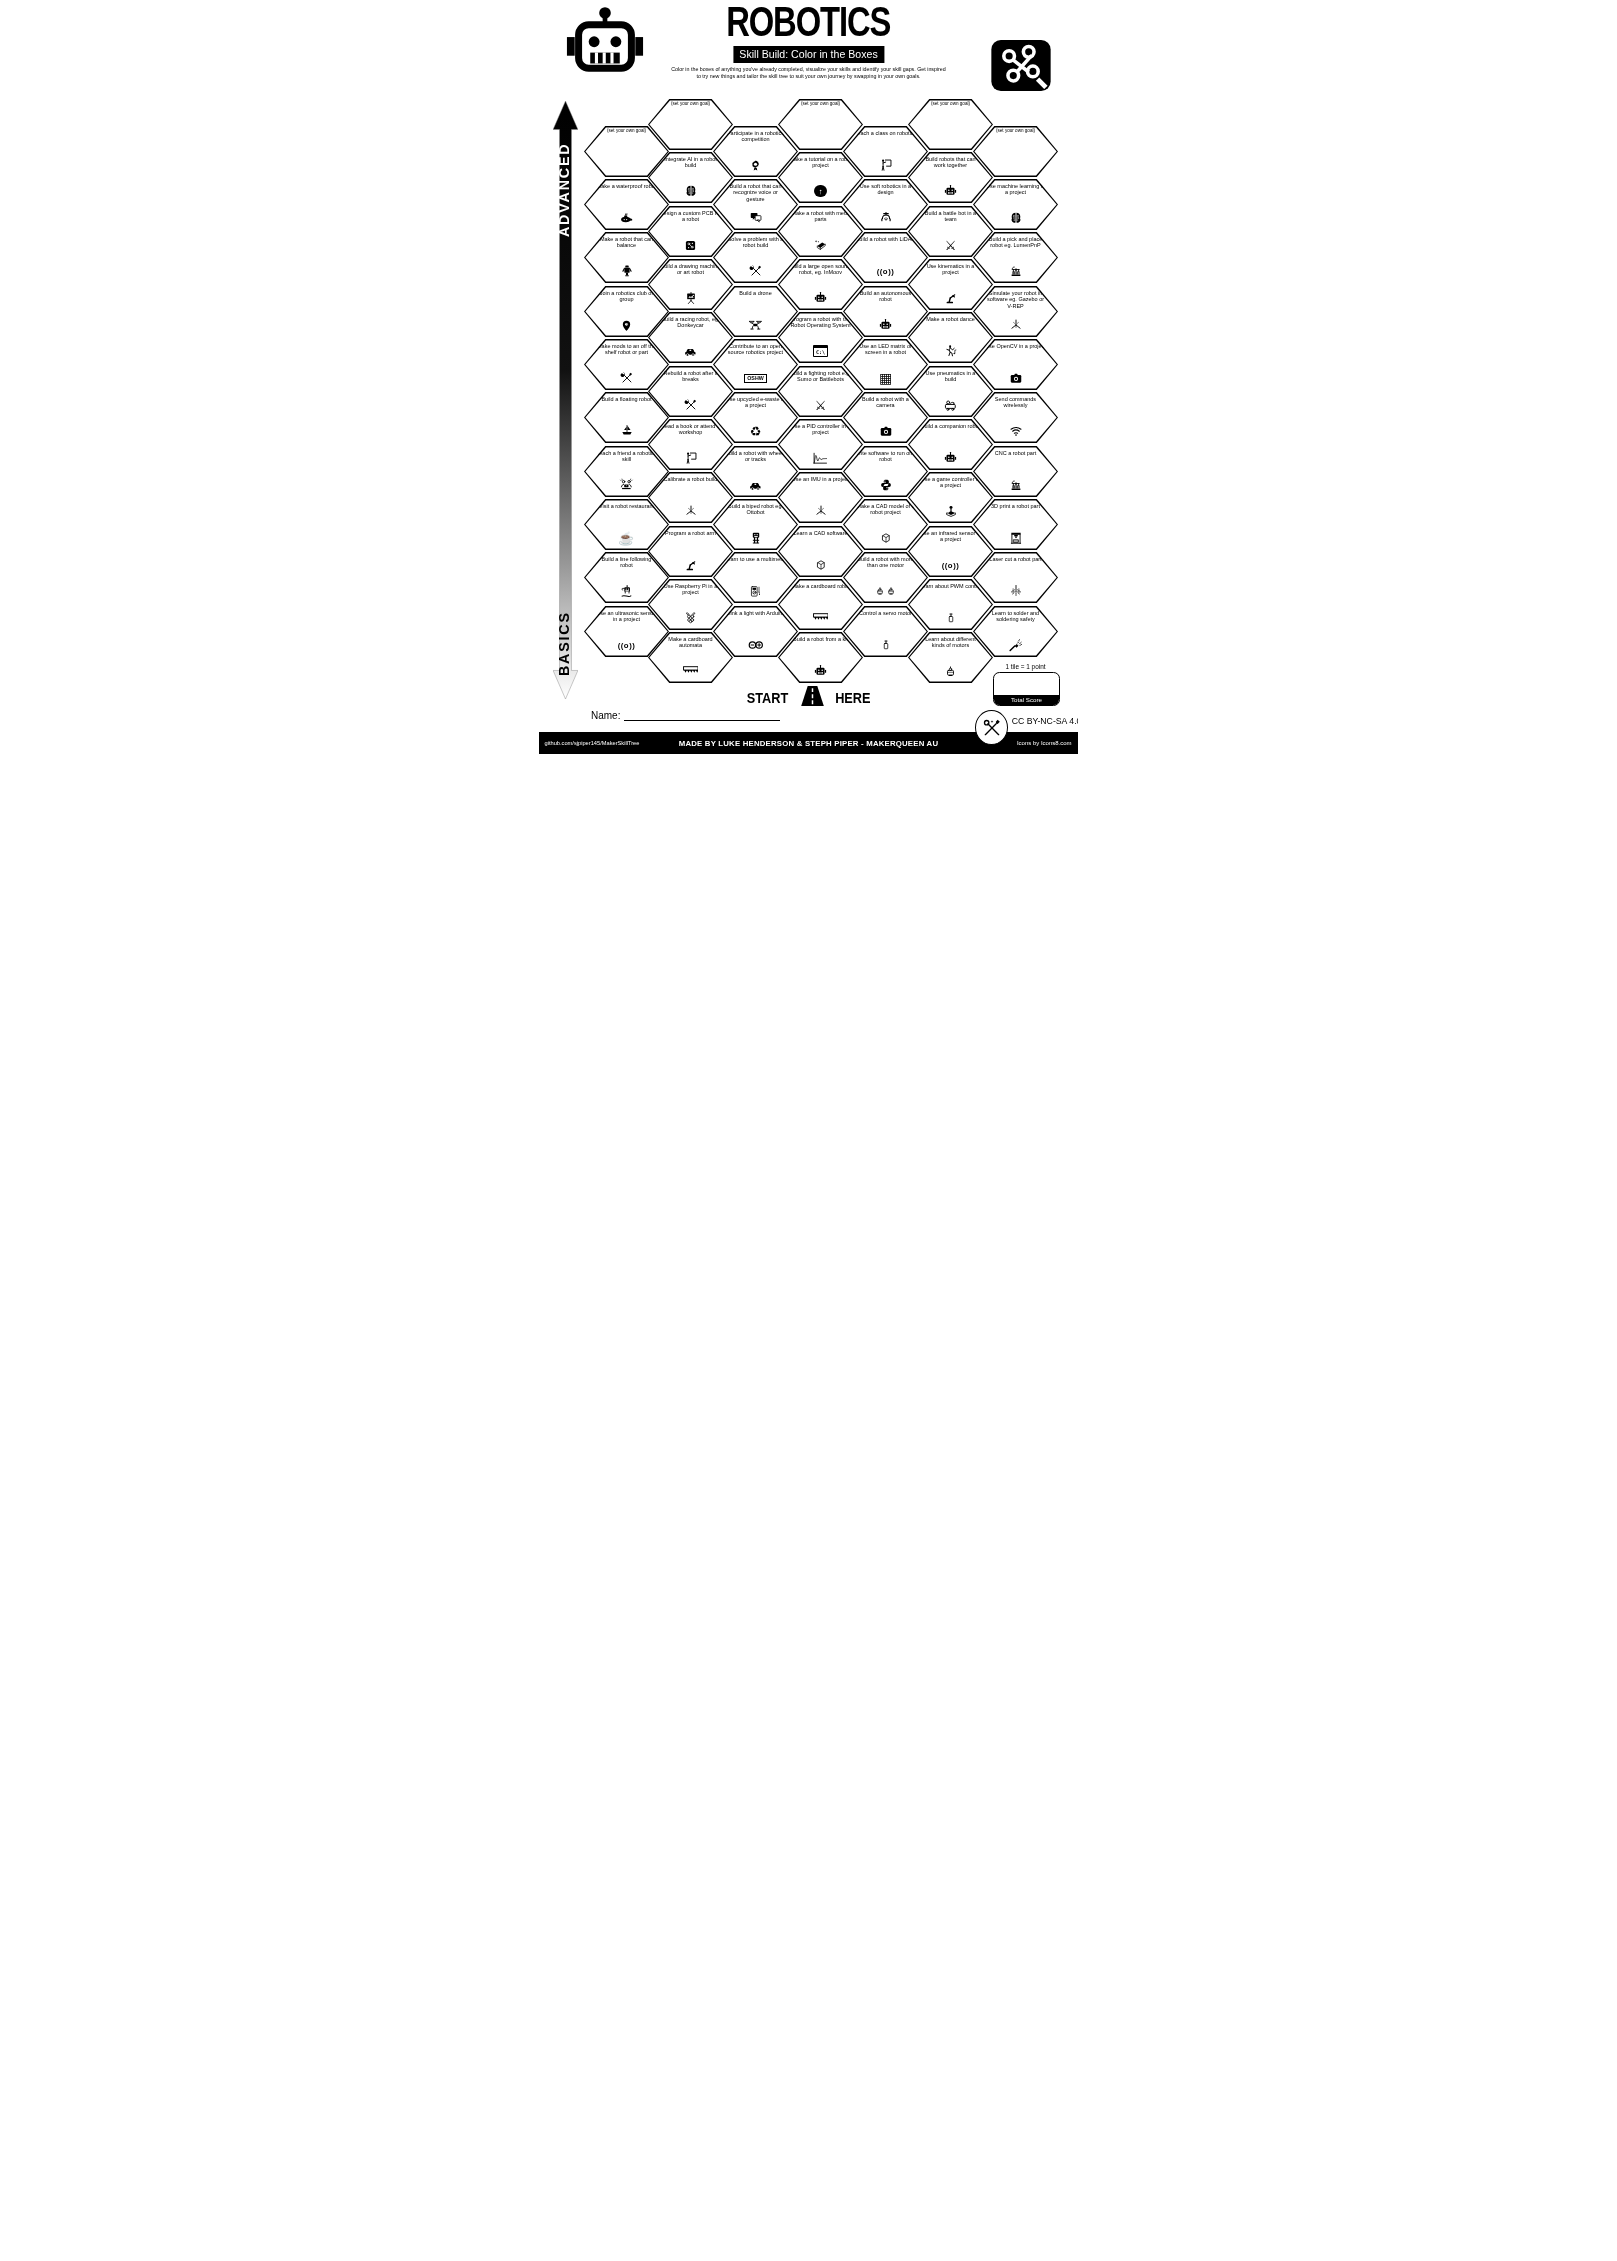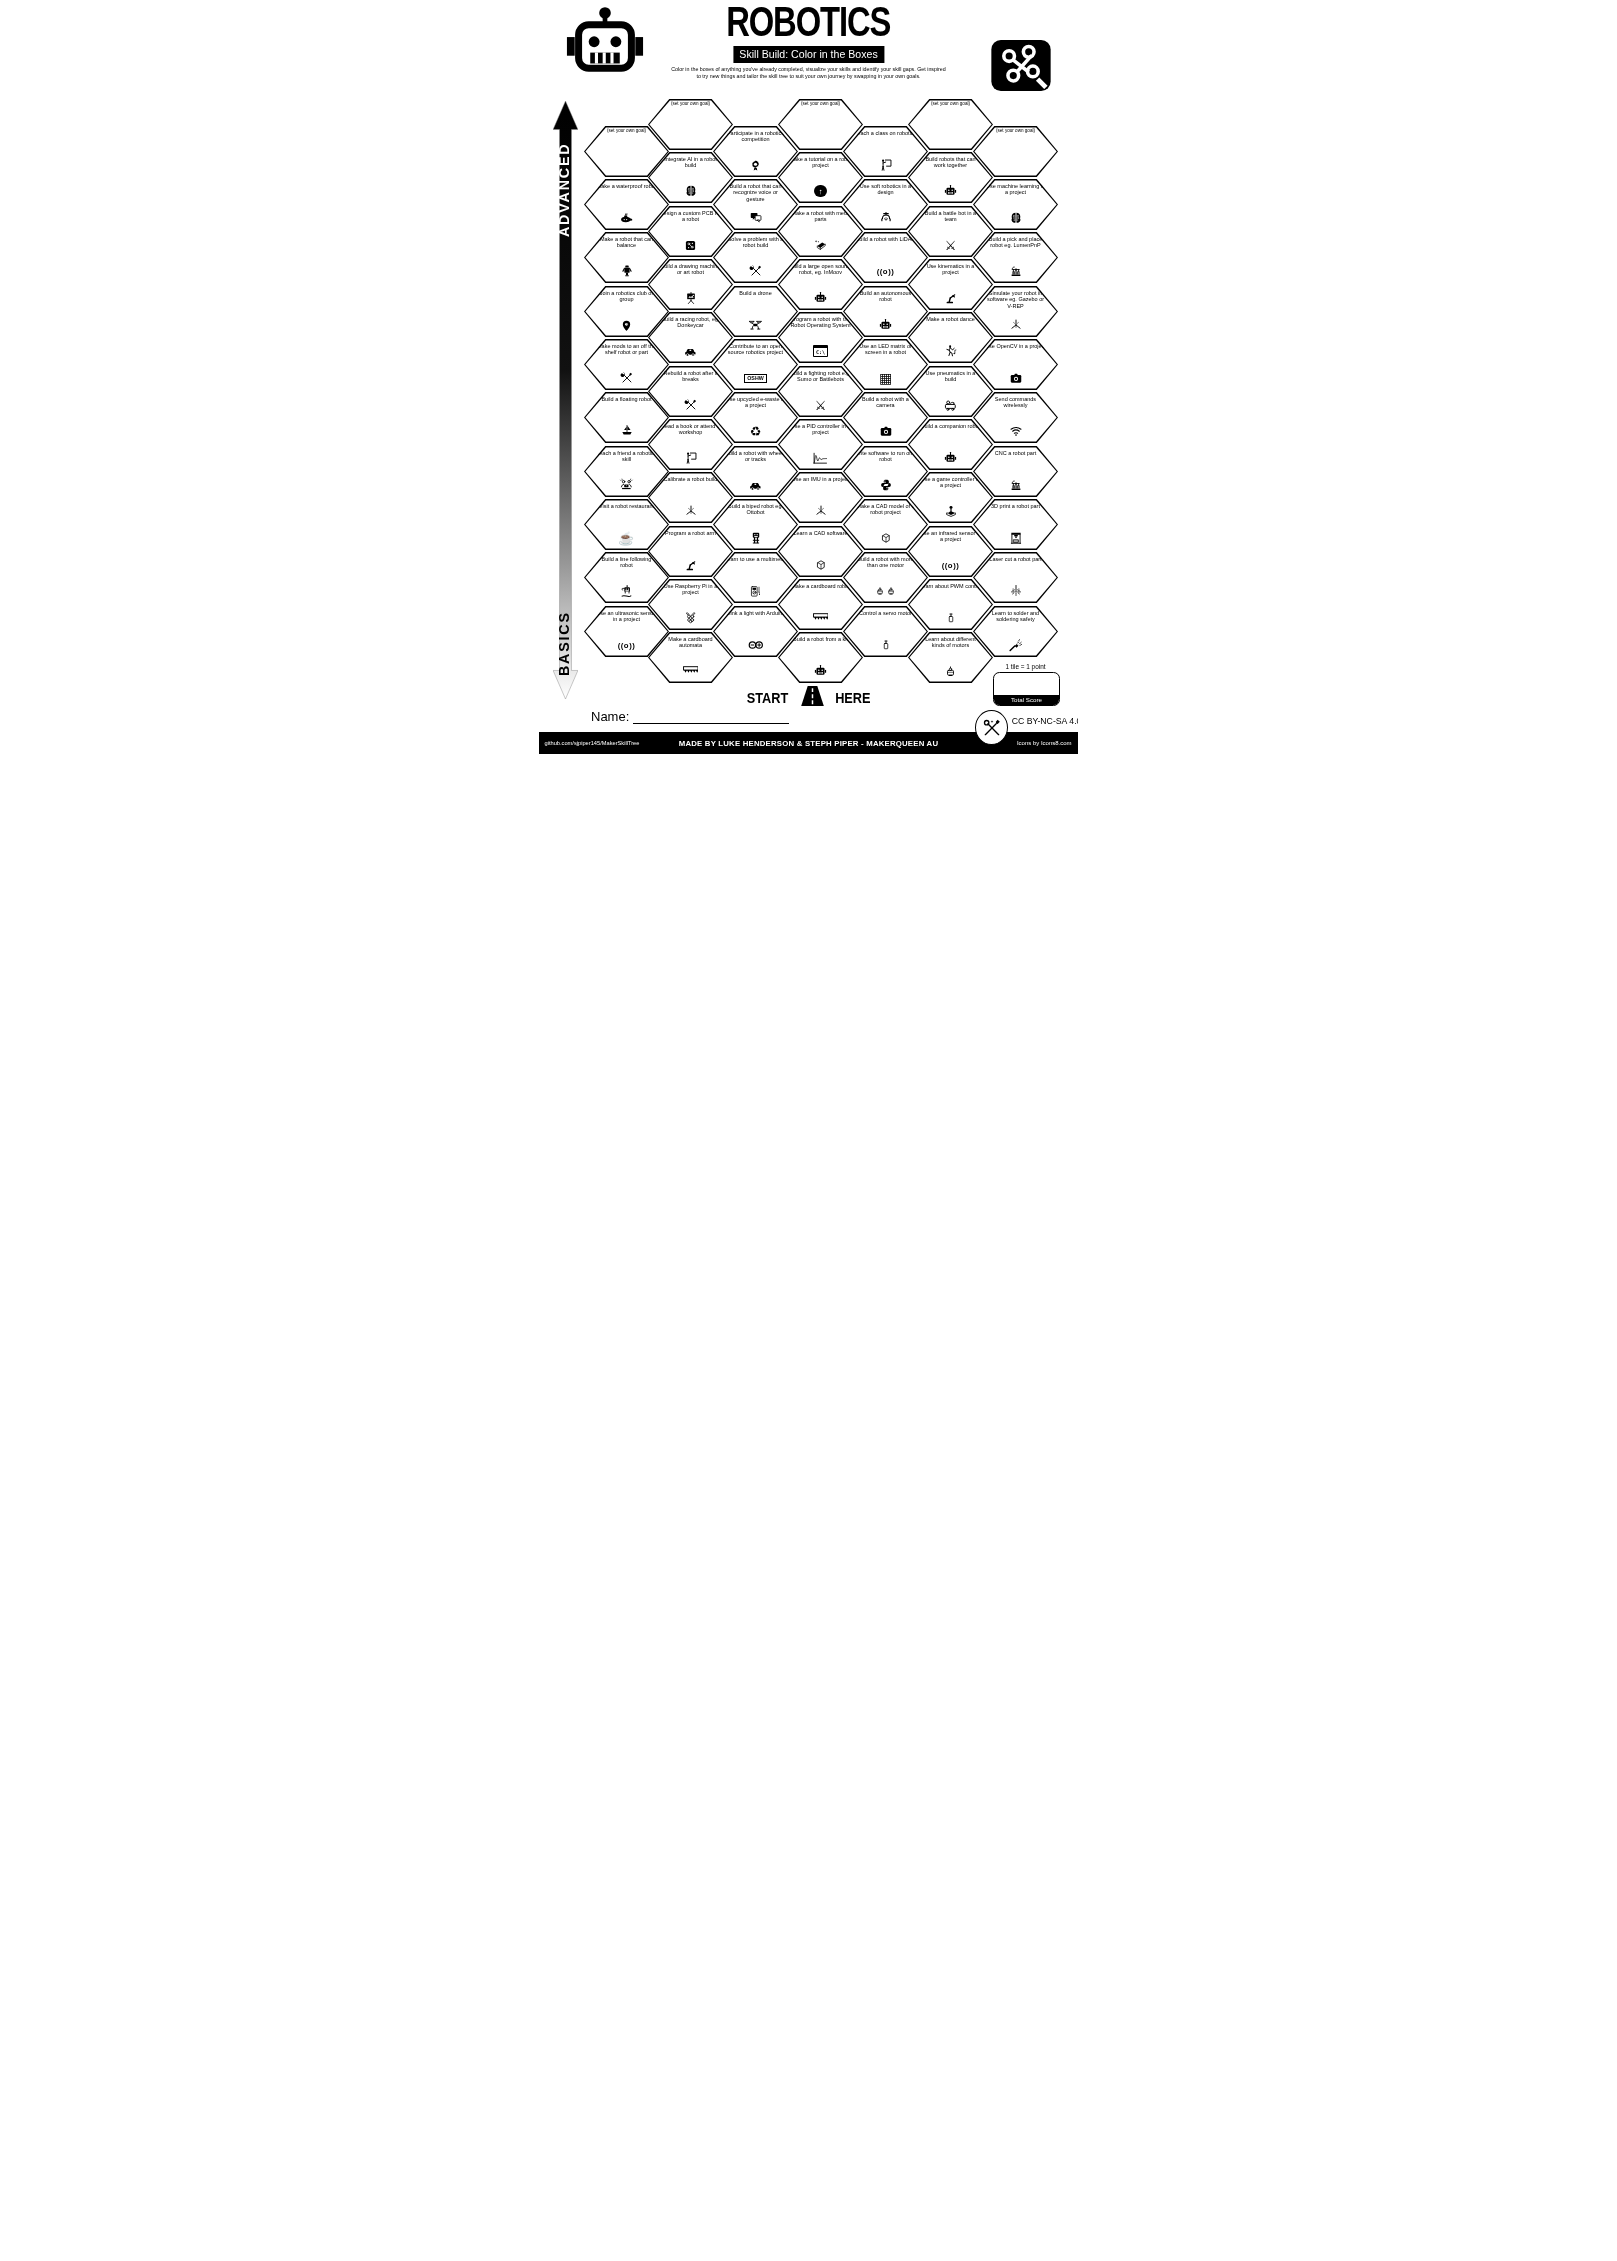--- a/index.html
+++ b/index.html
@@ -39,21 +39,21 @@
   .term{display:inline-flex;flex-direction:column;border:0.9px solid #000;border-radius:0.9px;overflow:hidden;}
   .term .bar{height:2.3px;background:#000;}
   .term .txt{font-family:"DejaVu Sans Mono",monospace;font-weight:700;font-size:5px;padding:0.5px 2.3px 0.9px;}
   .circle-up{display:inline-flex;width:12.4px;height:12.4px;border-radius:50%;background:#000;color:#fff;
        align-items:center;justify-content:center;font-size:7.4px;font-weight:700;}
   
   .start-here{position:absolute;left:0;right:0;top:686px;display:flex;align-items:center;
        justify-content:center;gap:6.4px;}
   .start-here .word{font-size:15px;font-weight:800;letter-spacing:0;transform:scaleX(.85);}
   .name-row{position:absolute;left:52px;top:709px;display:flex;align-items:flex-end;gap:3.7px;}
-  .name-label{font-size:13px;}
+  .name-label{font-size:10px;}
   .name-line{width:156px;border-bottom:1.4px solid #000;height:11px;}
   .tile-note{position:absolute;left:454px;top:663px;width:65px;text-align:center;font-size:6.4px;}
   .score-card{position:absolute;left:454px;top:672px;width:65px;height:32px;border:1.4px solid #000;
        border-radius:6.4px;overflow:hidden;background:#fff;display:flex;flex-direction:column;}
   .score-space{flex:1;}
   .score-bar{background:#000;color:#fff;font-size:6.2px;font-weight:400;text-align:center;padding:1.4px 0 1.8px;}
   .cc-row{position:absolute;left:436px;top:710px;display:flex;align-items:flex-start;gap:3.7px;z-index:5;}
   .cc-logo{width:31px;height:33px;border-radius:50%;background:#fff;border:0.9px solid #000;
        display:flex;align-items:center;justify-content:center;}
   .cc-text{font-size:8.7px;margin-top:5.5px;white-space:nowrap;}

